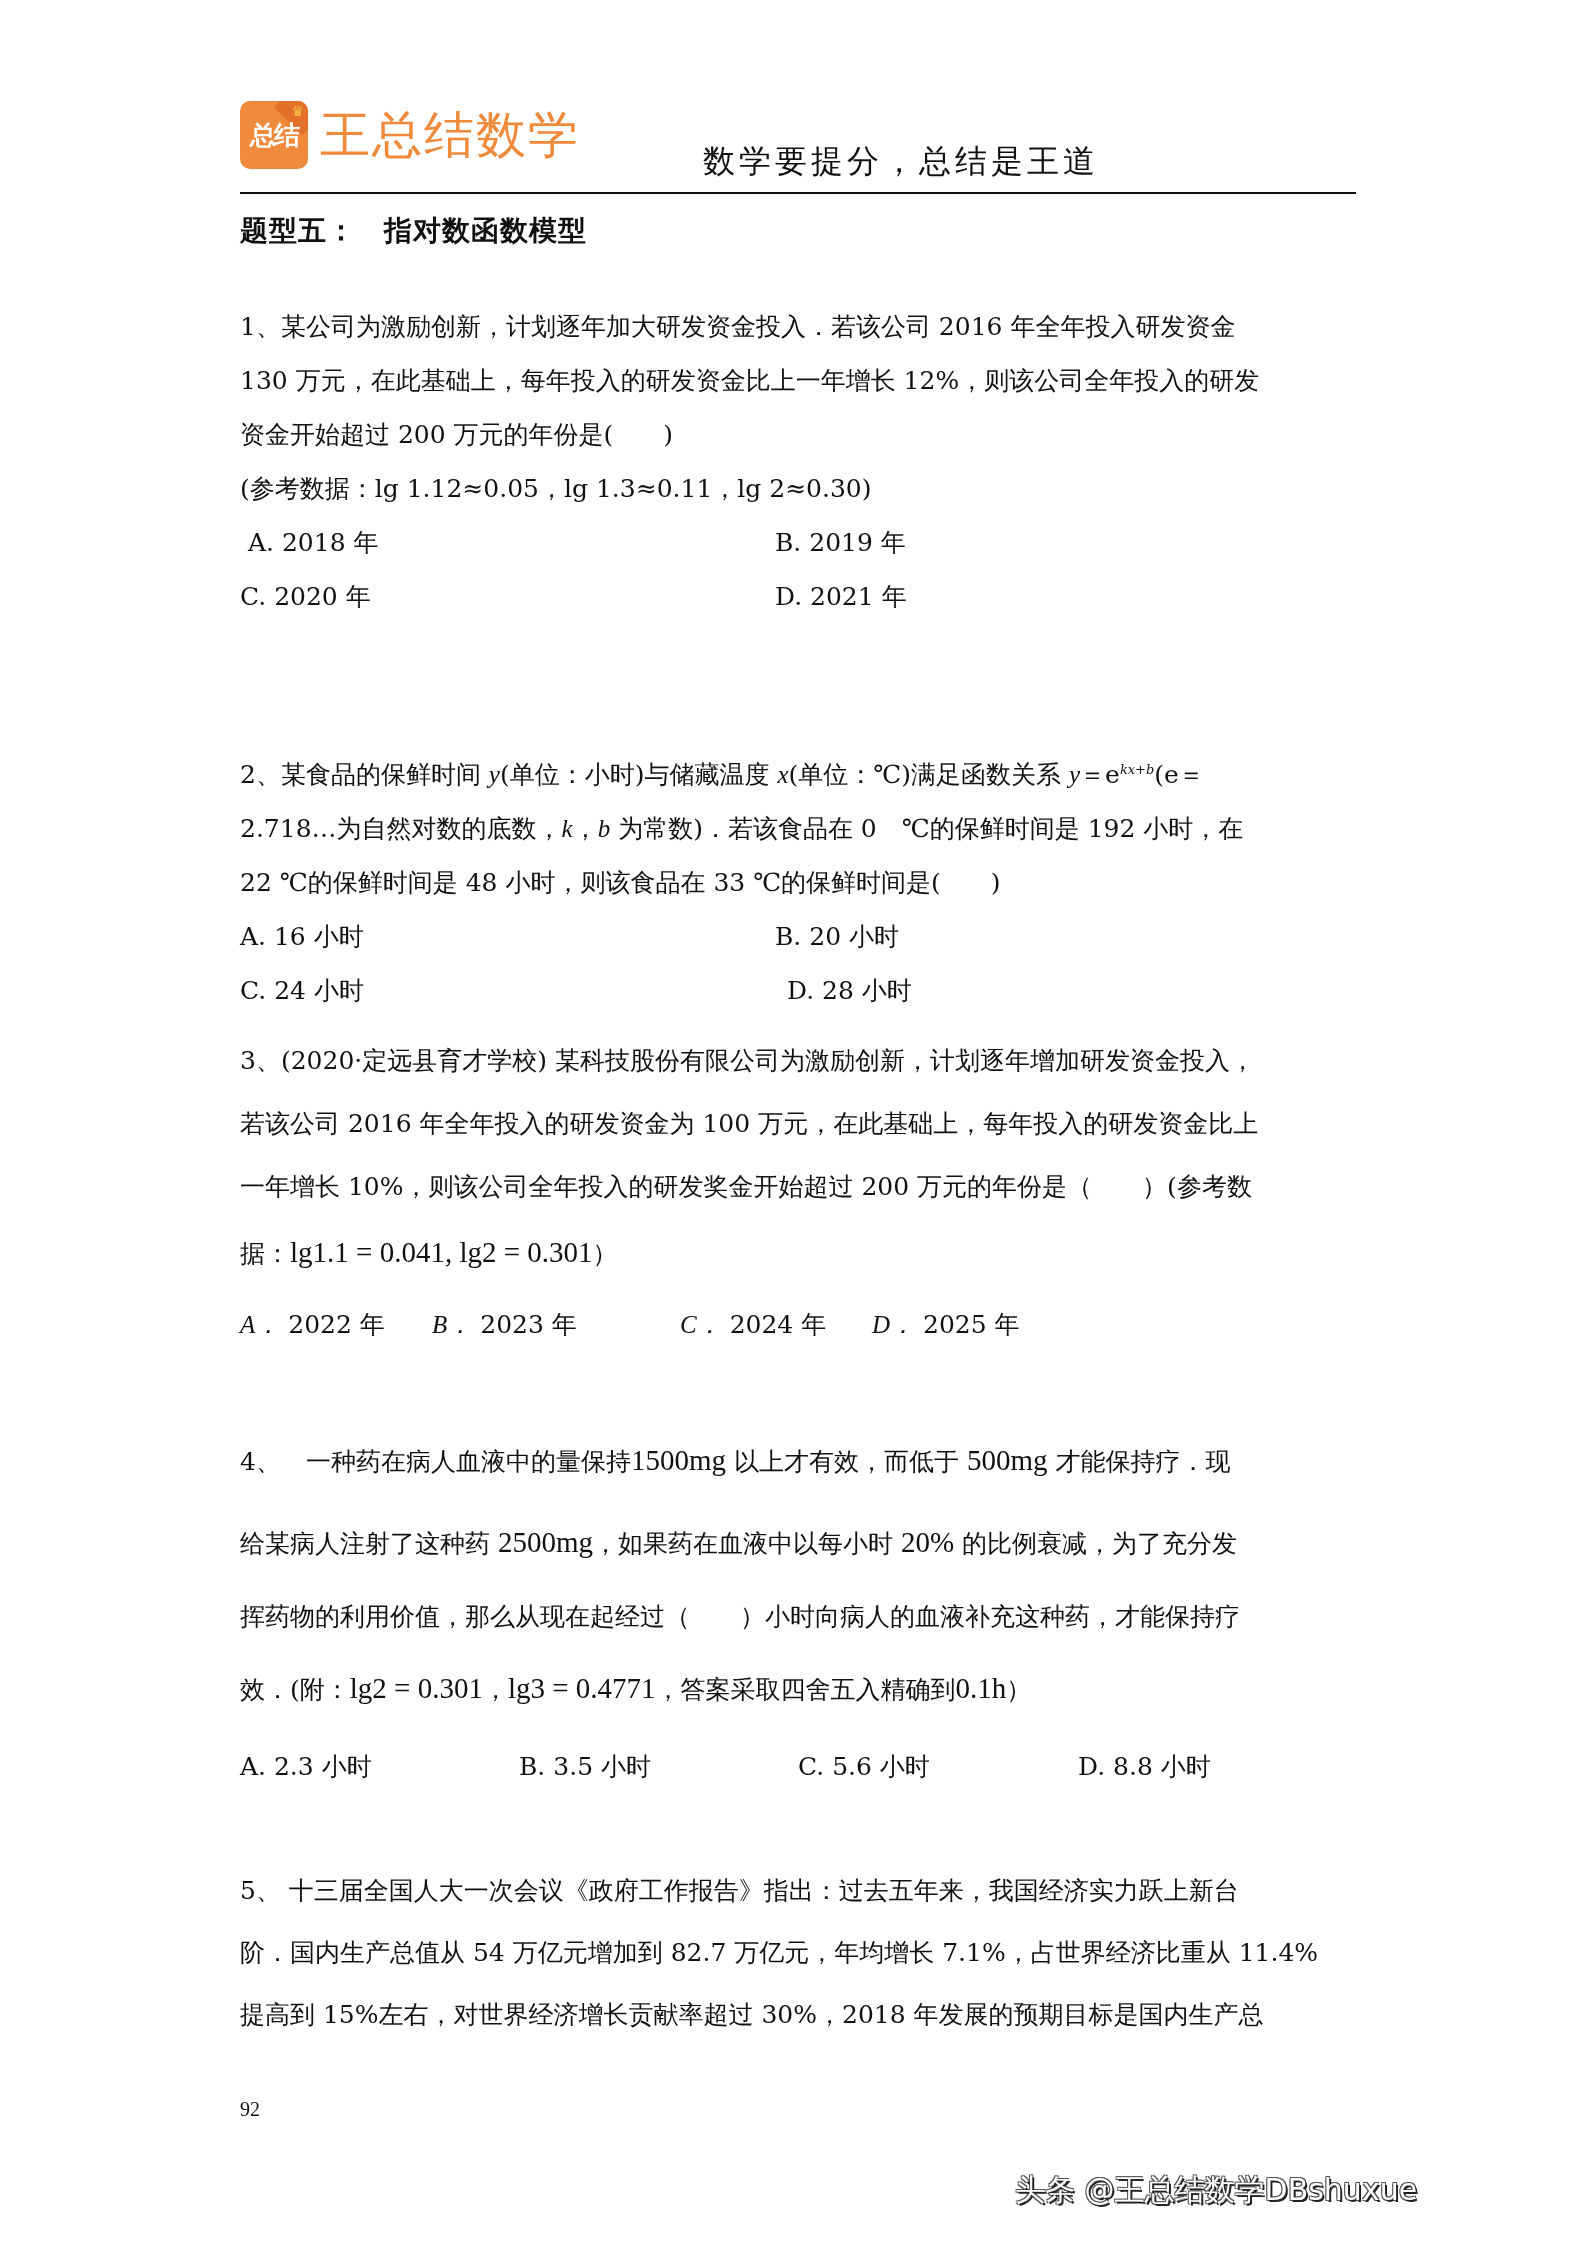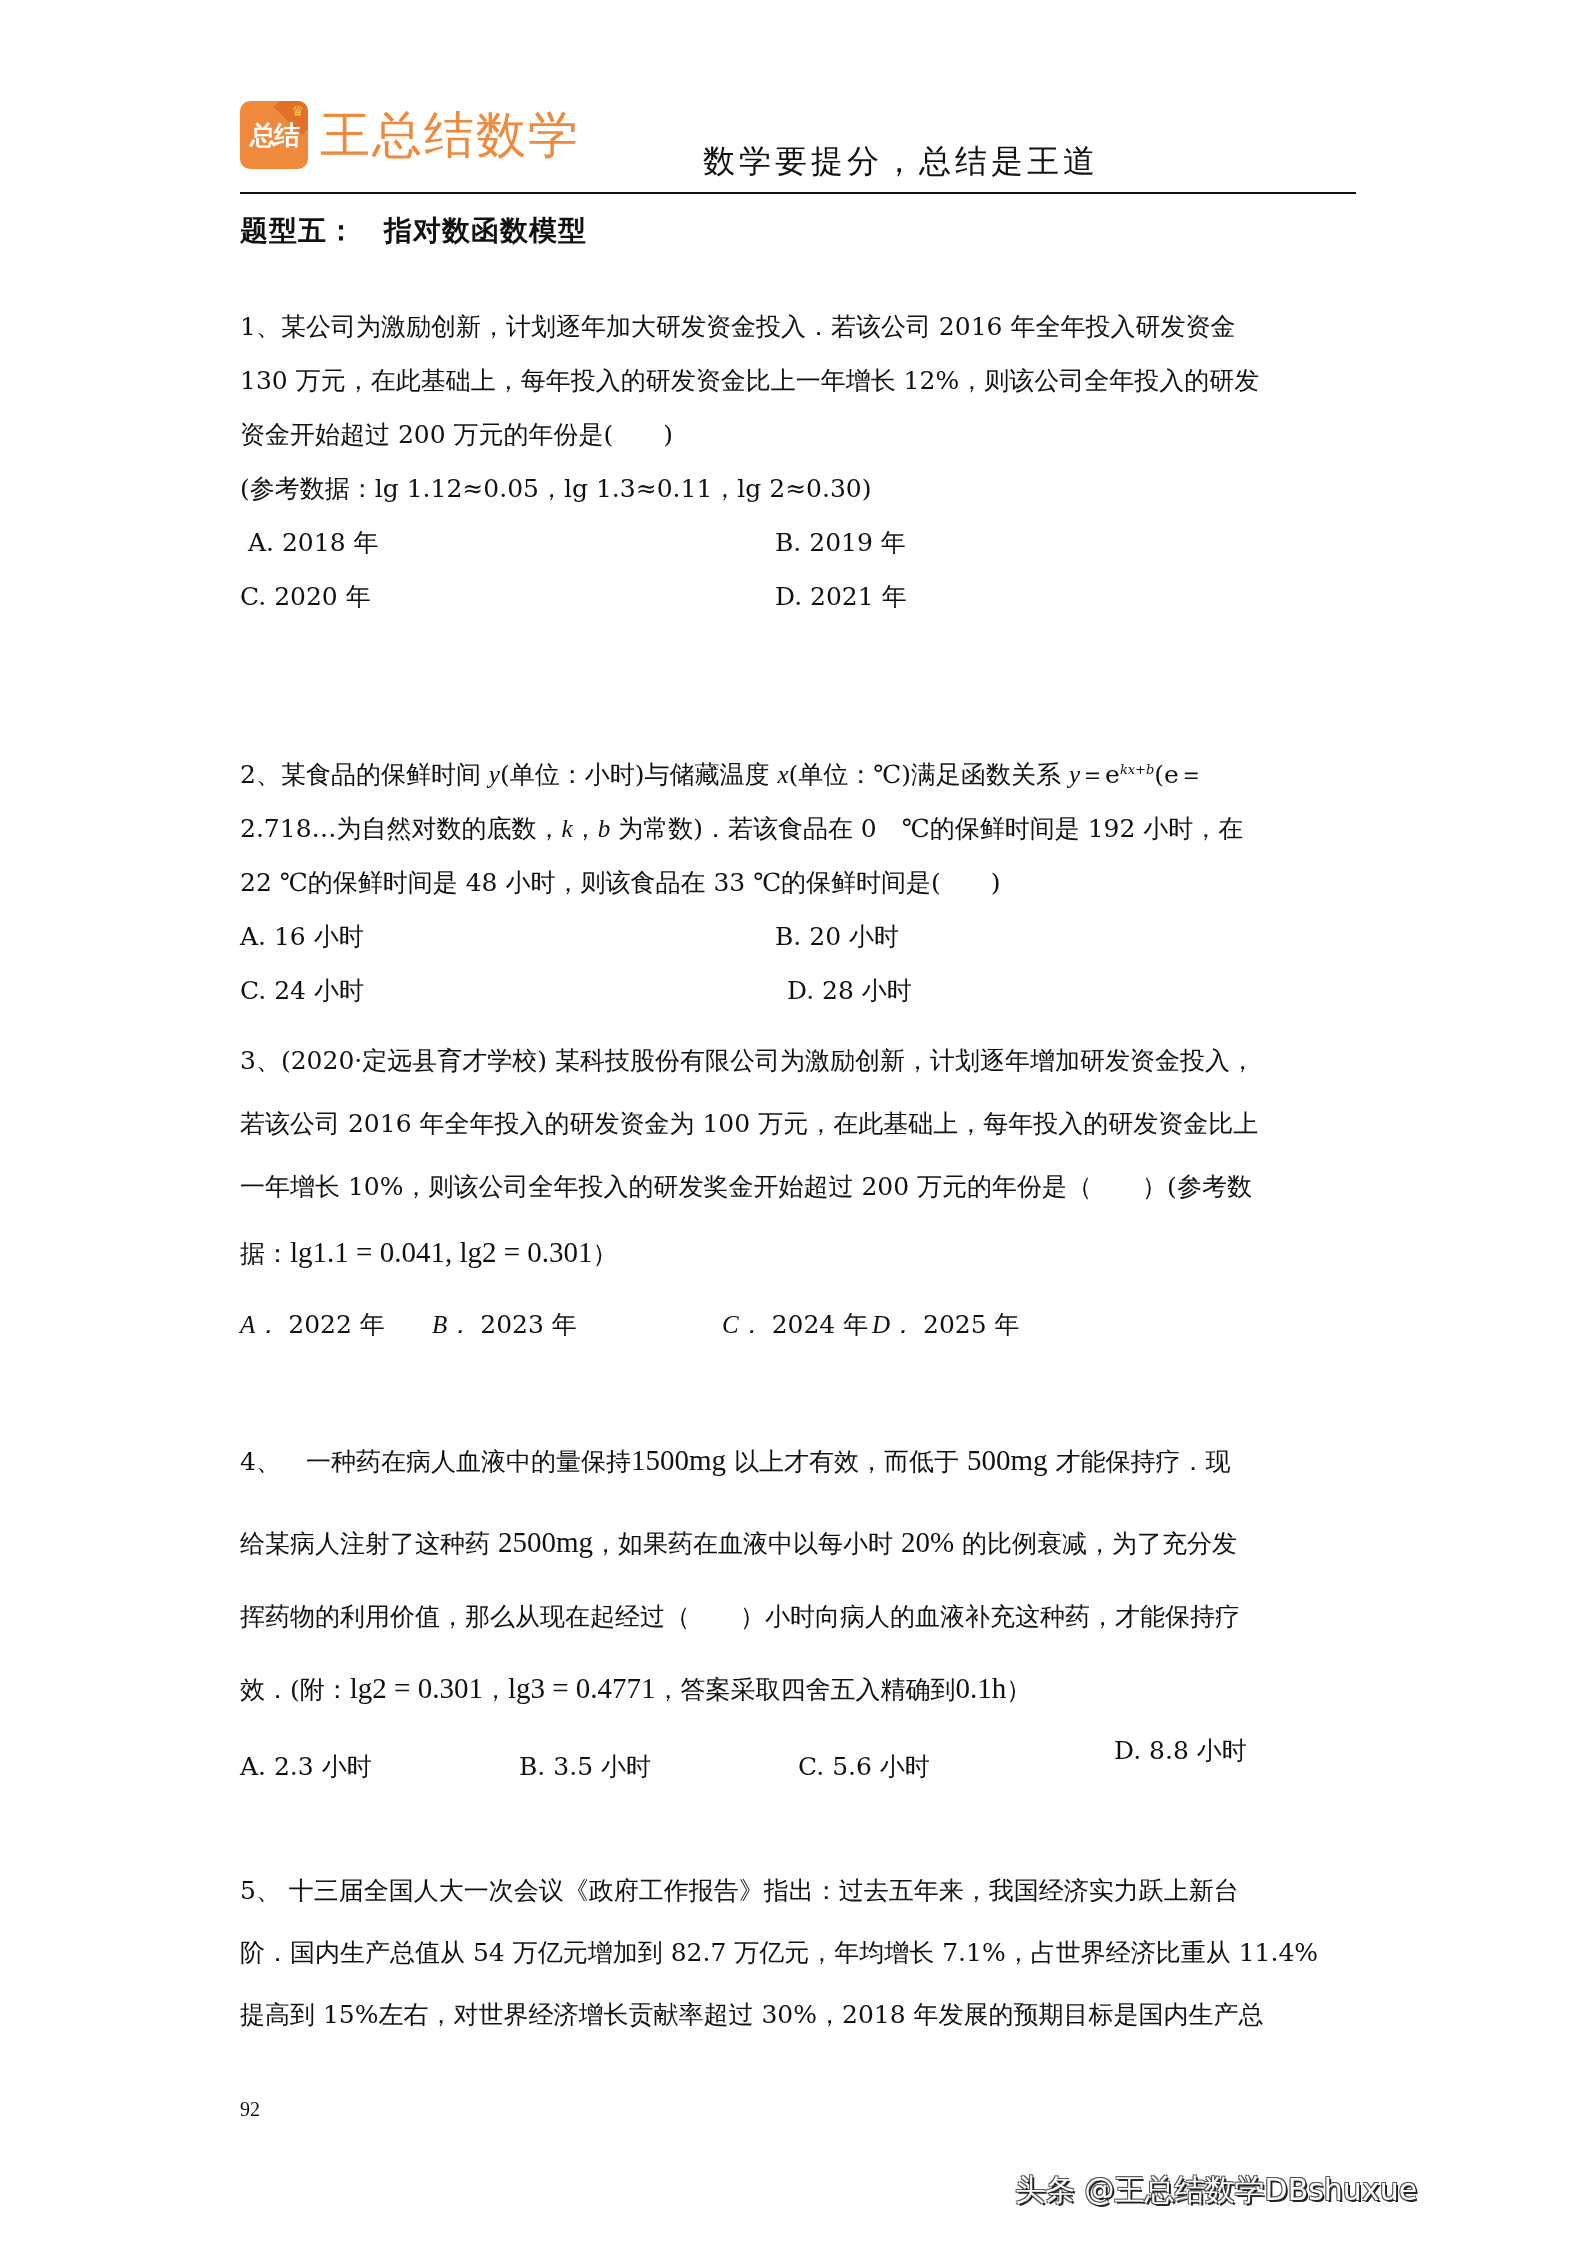--- a/index.html
+++ b/index.html
@@ -187,33 +187,33 @@
     <div class="opt" style="left:535px;top:216px;margin-left:12px;"><span>D.</span> <span>28 小时</span></div>
   </div>
 
   <div class="q" style="top:1044px;">
     <div class="line full" style="top:0px;">3、(2020·定远县育才学校) 某科技股份有限公司为激励创新，计划逐年增加研发资金投入，</div>
     <div class="line full" style="top:63px;">若该公司 2016 年全年投入的研发资金为 100 万元，在此基础上，每年投入的研发资金比上</div>
     <div class="line full" style="top:126px;">一年增长 10%，则该公司全年投入的研发奖金开始超过 200 万元的年份是（　　）(参考数</div>
     <div class="line" style="top:192px;"><span>据：</span><span class="math">lg1.1 = 0.041, lg2 = 0.301</span><span>）</span></div>
     <div class="opt" style="left:0;top:264px;"><span class="it">A．</span> <span>2022 年</span></div>
     <div class="opt" style="left:192px;top:264px;"><span class="it">B．</span> <span>2023 年</span></div>
-    <div class="opt" style="left:440px;top:264px;margin-left:42px;"><span class="it">C．</span> <span>2024 年</span></div>
+    <div class="opt" style="left:440px;top:264px;"><span class="it">C．</span> <span>2024 年</span></div>
     <div class="opt" style="left:632px;top:264px;"><span class="it">D．</span> <span>2025 年</span></div>
   </div>
 
   <div class="q" style="top:1444px;">
     <div class="line" style="top:0px;"><span>4、　一种药在病人血液中的量保持</span><span class="math">1500mg</span><span> 以上才有效，而低于 </span><span class="math">500mg</span><span> 才能保持疗．现</span></div>
     <div class="line" style="top:82px;"><span>给某病人注射了这种药 </span><span class="math">2500mg</span><span>，如果药在血液中以每小时 </span><span class="math">20%</span><span> 的比例衰减，为了充分发</span></div>
     <div class="line full" style="top:156px;">挥药物的利用价值，那么从现在起经过（　　）小时向病人的血液补充这种药，才能保持疗</div>
     <div class="line" style="top:228px;"><span>效．(附：</span><span class="math">lg2 = 0.301</span><span>，</span><span class="math">lg3 = 0.4771</span><span>，答案采取四舍五入精确到</span><span class="math">0.1h</span><span>）</span></div>
     <div class="opt" style="left:0;top:306px;"><span>A.</span> <span>2.3 小时</span></div>
     <div class="opt" style="left:279px;top:306px;"><span>B.</span> <span>3.5 小时</span></div>
     <div class="opt" style="left:558px;top:306px;"><span>C.</span> <span>5.6 小时</span></div>
-    <div class="opt" style="left:838px;top:290px;margin-left:36px;"><span>D.</span> <span>8.8 小时</span></div>
+    <div class="opt" style="left:838px;top:306px;"><span>D.</span> <span>8.8 小时</span></div>
   </div>
 
   <div class="q" style="top:1874px;">
     <div class="line full" style="top:0px;">5、 十三届全国人大一次会议《政府工作报告》指出：过去五年来，我国经济实力跃上新台</div>
     <div class="line full" style="top:62px;">阶．国内生产总值从 54 万亿元增加到 82.7 万亿元，年均增长 7.1%，占世界经济比重从 11.4%</div>
     <div class="line full" style="top:124px;">提高到 15%左右，对世界经济增长贡献率超过 30%，2018 年发展的预期目标是国内生产总</div>
   </div>
 
   <div class="page-number">92</div>
   <div class="watermark">头条 @王总结数学DBshuxue</div>

